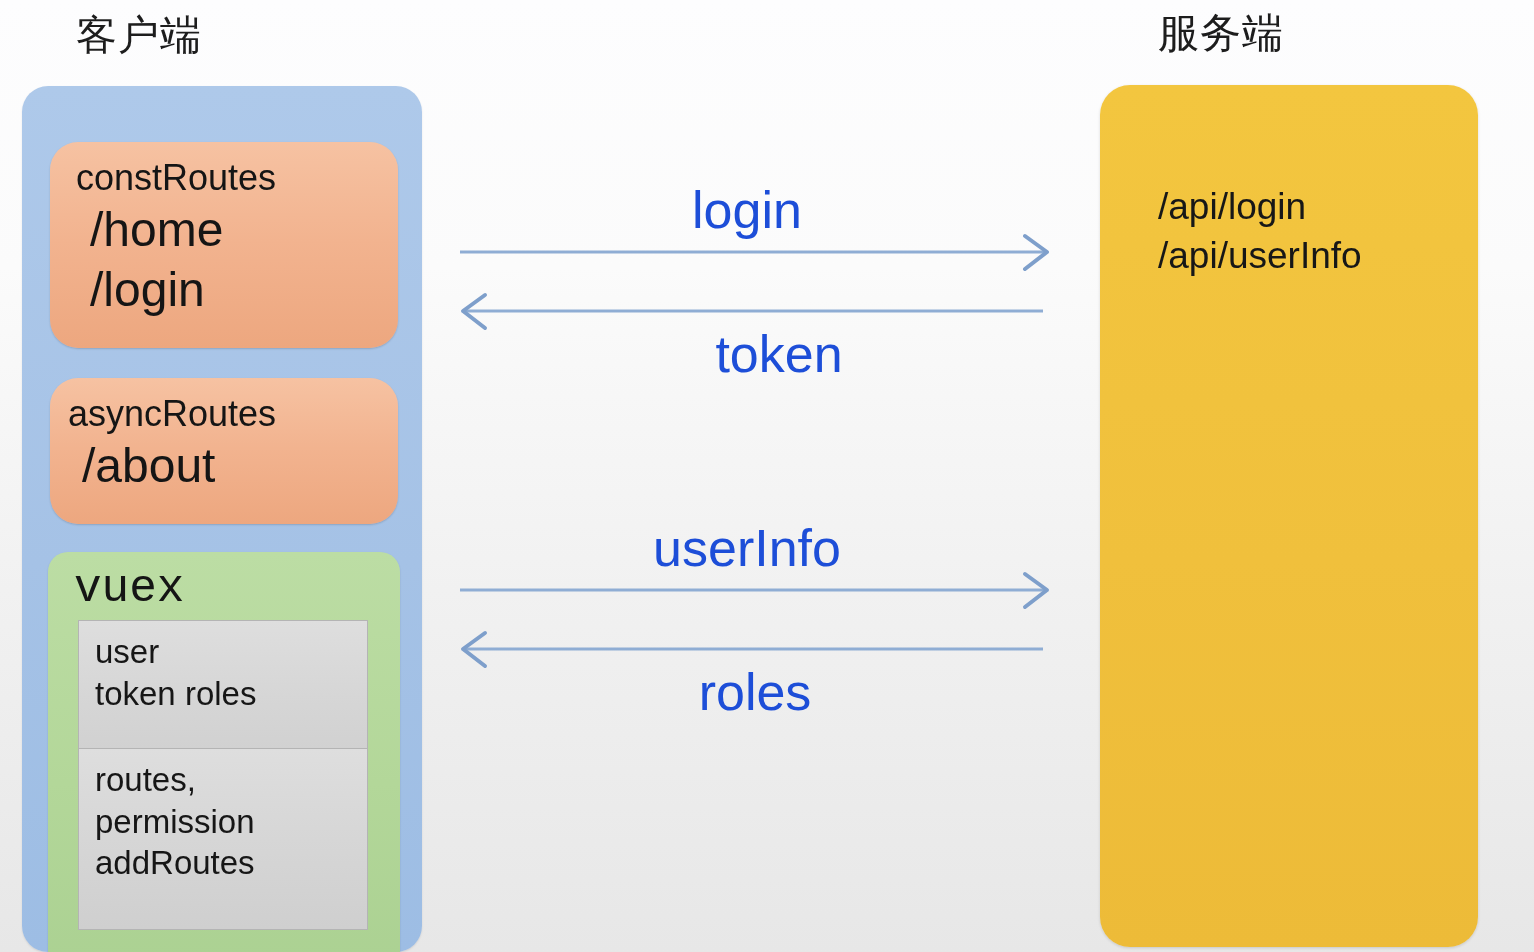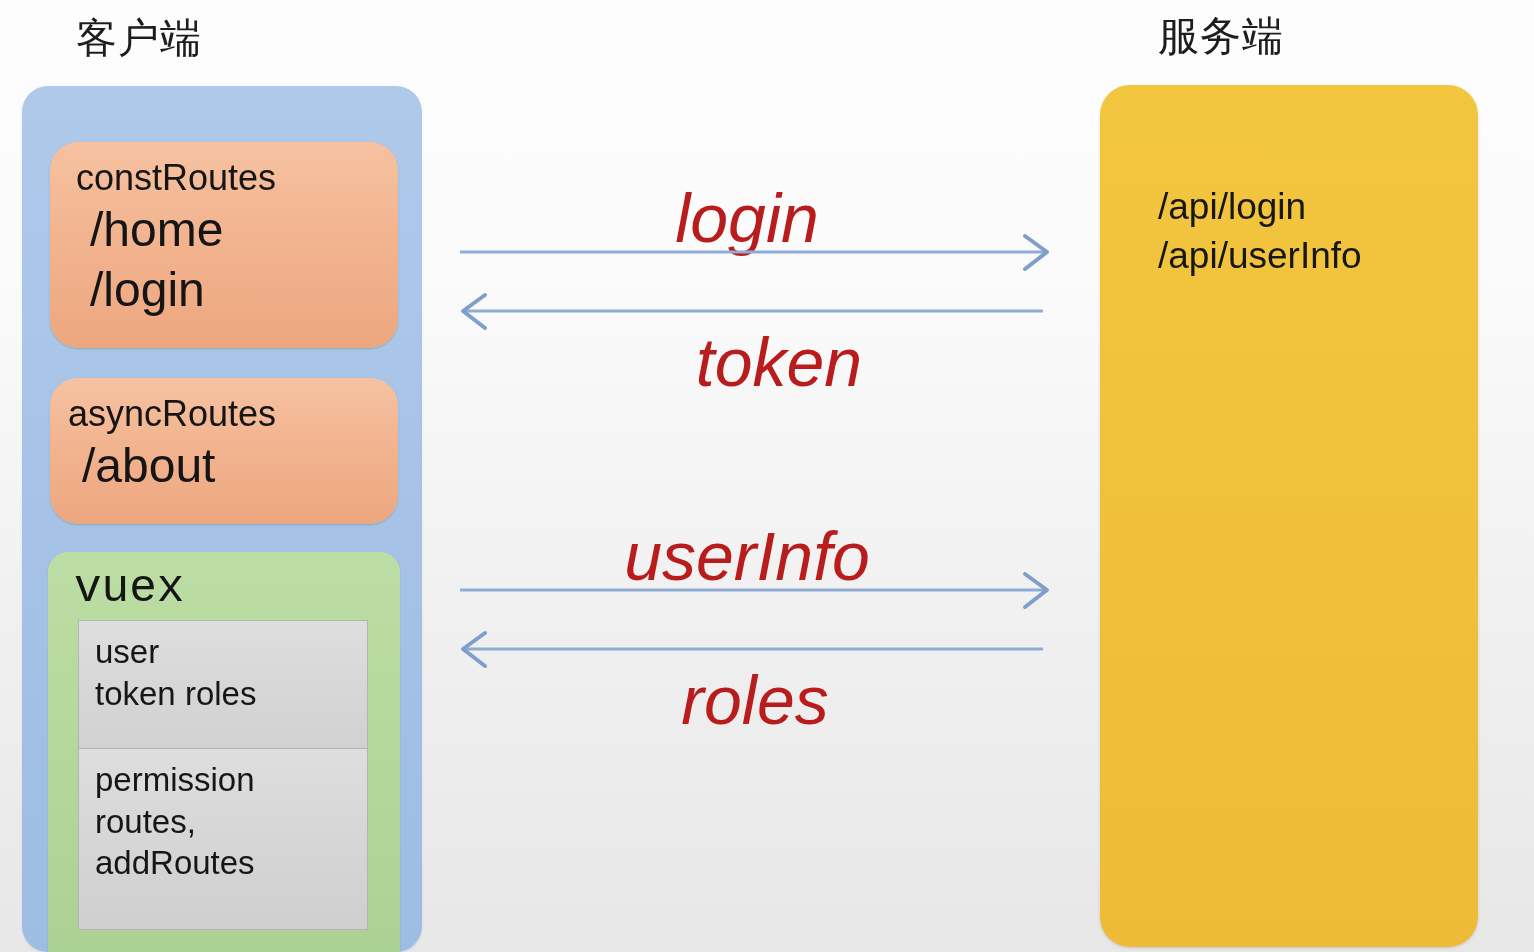--- a/index.html
+++ b/index.html
@@ -20,21 +20,21 @@
   }
 
   
   .section-title {
     position: absolute;
     font-size: 41px;
     line-height: 1;
     color: #1d1d1d;
     letter-spacing: 1px;
     white-space: nowrap;
-    font-family: Liberation Sans, sans-serif;
+    font-family: Liberation Mono, monospace;
   }
   #client-title { left: 76px; top: 18px; }
   #server-title { left: 1158px; top: 16px; }
 
   
   #client-container {
     position: absolute;
     left: 22px;
     top: 86px;
     width: 400px;
@@ -130,26 +130,25 @@
     font-size: 37px;
     line-height: 1.32;
     color: #171717;
     white-space: nowrap;
   }
 
   
   .arrow-group { position: absolute; }
   .arrow-label {
     position: absolute;
-    font-size: 68px;
+    font-size: 52px;
     line-height: 1;
-    color: #b91c1c;
+    color: #1d4ed8;
     white-space: nowrap;
     transform: translateX(-50%);
-    font-style: italic;
   }
   .arrow-svg { position: absolute; left: 0; top: 0; }
 
   #flow-login    { left: 455px; top: 170px; width: 600px; height: 210px; }
   #flow-userinfo { left: 455px; top: 508px; width: 600px; height: 210px; }
 </style>
 </head>
 <body>
 
 <div id="stage">
@@ -174,22 +173,22 @@
     <div id="vuex-box">
       <div id="vuex-title">vuex</div>
     </div>
 
     <div class="store-module" id="store-module-user">
       <div class="store-line">user</div>
       <div class="store-line">token   roles</div>
     </div>
 
     <div class="store-module" id="store-module-permission">
+      <div class="store-line">routes,</div>
       <div class="store-line">permission</div>
-      <div class="store-line">routes,</div>
       <div class="store-line">addRoutes</div>
     </div>
 
   </div>
 
   <div id="server-container">
     <div class="api-line">/api/login</div>
     <div class="api-line">/api/userInfo</div>
   </div>
 

